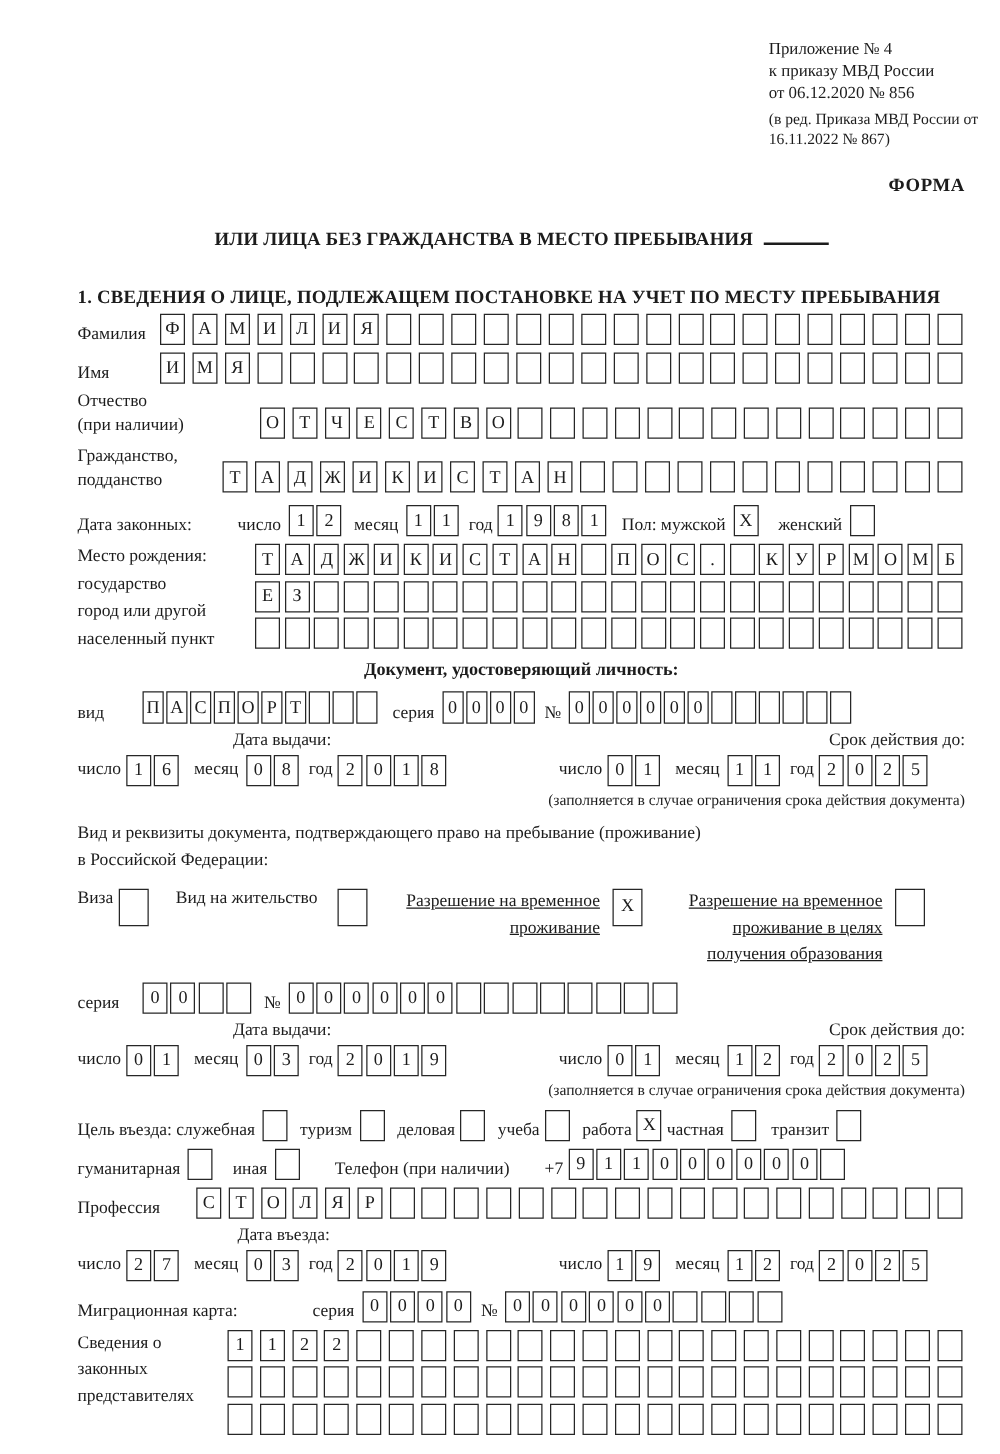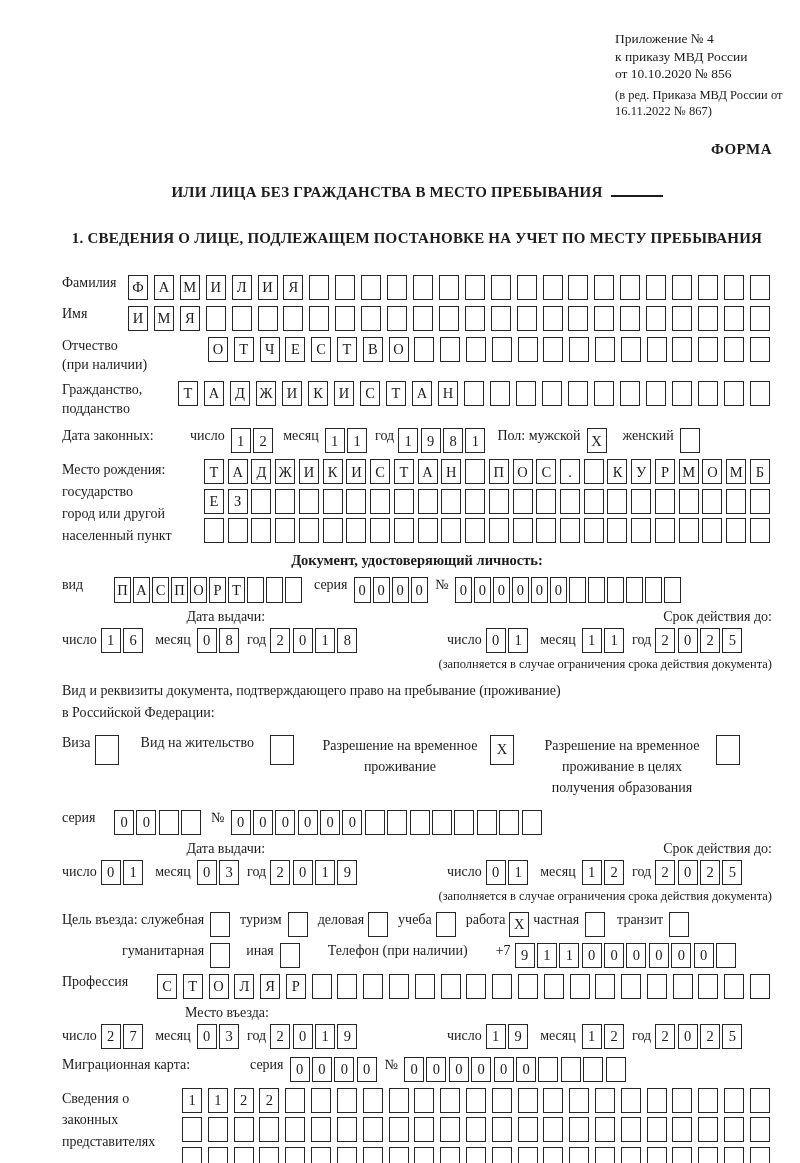--- a/index.html
+++ b/index.html
@@ -11,24 +11,24 @@
   .page { width:800px; height:1163px; padding:30px 28px 0 62px; position:relative; }
 
   
   .appendix { margin-left:553px; width:157px; font-size:13.5px; line-height:1.3; }
   .appendix .l { display:block; }
   .revision { margin-left:553px; width:170px; font-size:12.5px; line-height:1.3; margin-top:4px; }
   .form-word { text-align:right; font-weight:bold; font-size:15px; margin-top:22px; letter-spacing:.5px; }
 
   .title { text-align:center; font-weight:bold; font-size:15px; line-height:1.45; margin-top:24px; letter-spacing:.2px; }
   .blank-line { display:inline-block; width:52px; border-bottom:2px solid #1c1c1c; height:12px; margin-left:8px; }
-  .section { font-weight:bold; font-size:15px; margin-top:26px; letter-spacing:.2px; margin-bottom:28px;text-align:center; }
+  .section { font-weight:bold; font-size:15px; margin-top:26px; letter-spacing:.2px; margin-bottom:4px; }
 
   
-  .row { display:flex; align-items:flex-start; margin-bottom:6px; }
+  .row { display:flex; align-items:flex-end; margin-bottom:6px; }
   .lbl { flex:0 0 auto; }
   .two-line { line-height:1.35; align-self:flex-start; }
 
   
   .cells { display:flex; gap:2.4px; }
   .cells.spread { justify-content:space-between; gap:0; }
   .cell {
     width:20px; height:25px; flex:0 0 auto; background:#fff;
     border:1.6px solid #262626; display:flex; align-items:center; justify-content:center;
     font-size:14.5px; line-height:1;
@@ -70,35 +70,35 @@
   .dates .dh-right { width:330px; margin-left:55px;text-align:right; }
   .dates .dfields-row { display:flex; align-items:center; }
   .dates .dcol { display:flex; align-items:center; }
   .dates .dcol-left { width:358px; }
   .dates .dcol-right { margin-left:27px; }
   .note { text-align:right; font-size:12.5px; margin:4px 0 8px; }
 
   .para { font-size:14px; line-height:1.6; }
 
   .visa-row { display:flex; align-items:flex-start; margin:10px 0 12px; }
-  .wrap-c { text-align:center; line-height:1.5; }
+  .wrap-c { text-align:right; line-height:1.5;text-decoration:underline; }
   .w-temp { width:160px; }
   .w-edu { width:168px; }
 
-  .indent60 { margin-left:60px; }
+  .indent60 { }
 </style>
 </head>
 <body>
 
 <div class="page">
 
   <div class="appendix">
     <span class="l">Приложение № 4</span>
     <span class="l">к приказу МВД России</span>
-    <span class="l">от 10.10.2020 № 856</span>
+    <span class="l">от 06.12.2020 № 856</span>
   </div>
   <div class="revision">
     <span class="l">(в ред. Приказа МВД России</span>
     <span class="l">от 16.11.2022 № 867)</span>
   </div>
   <div class="form-word">ФОРМА</div>
 
   <div class="title">
     <div><span>ИЛИ ЛИЦА БЕЗ ГРАЖДАНСТВА В МЕСТО ПРЕБЫВАНИЯ</span><span class="blank-line"></span></div>
   </div>
@@ -614,21 +614,21 @@
         <span class="cell"></span>
         <span class="cell"></span>
         <span class="cell"></span>
         <span class="cell"></span>
         <span class="cell"></span>
       </span>
   </div>
 
   <div class="dates">
     <div class="dhead-row">
-      <span class="dhead dh-left">Место въезда:</span>
+      <span class="dhead dh-left">Дата въезда:</span>
     </div>
     <div class="dfields-row">
       <span class="dcol dcol-left">
         <span class="lbl mr4">число</span>
         <span class="cells">
             <span class="cell">2</span>
             <span class="cell">7</span>
           </span>
         <span class="lbl ml12 mr6">месяц</span>
         <span class="cells">

